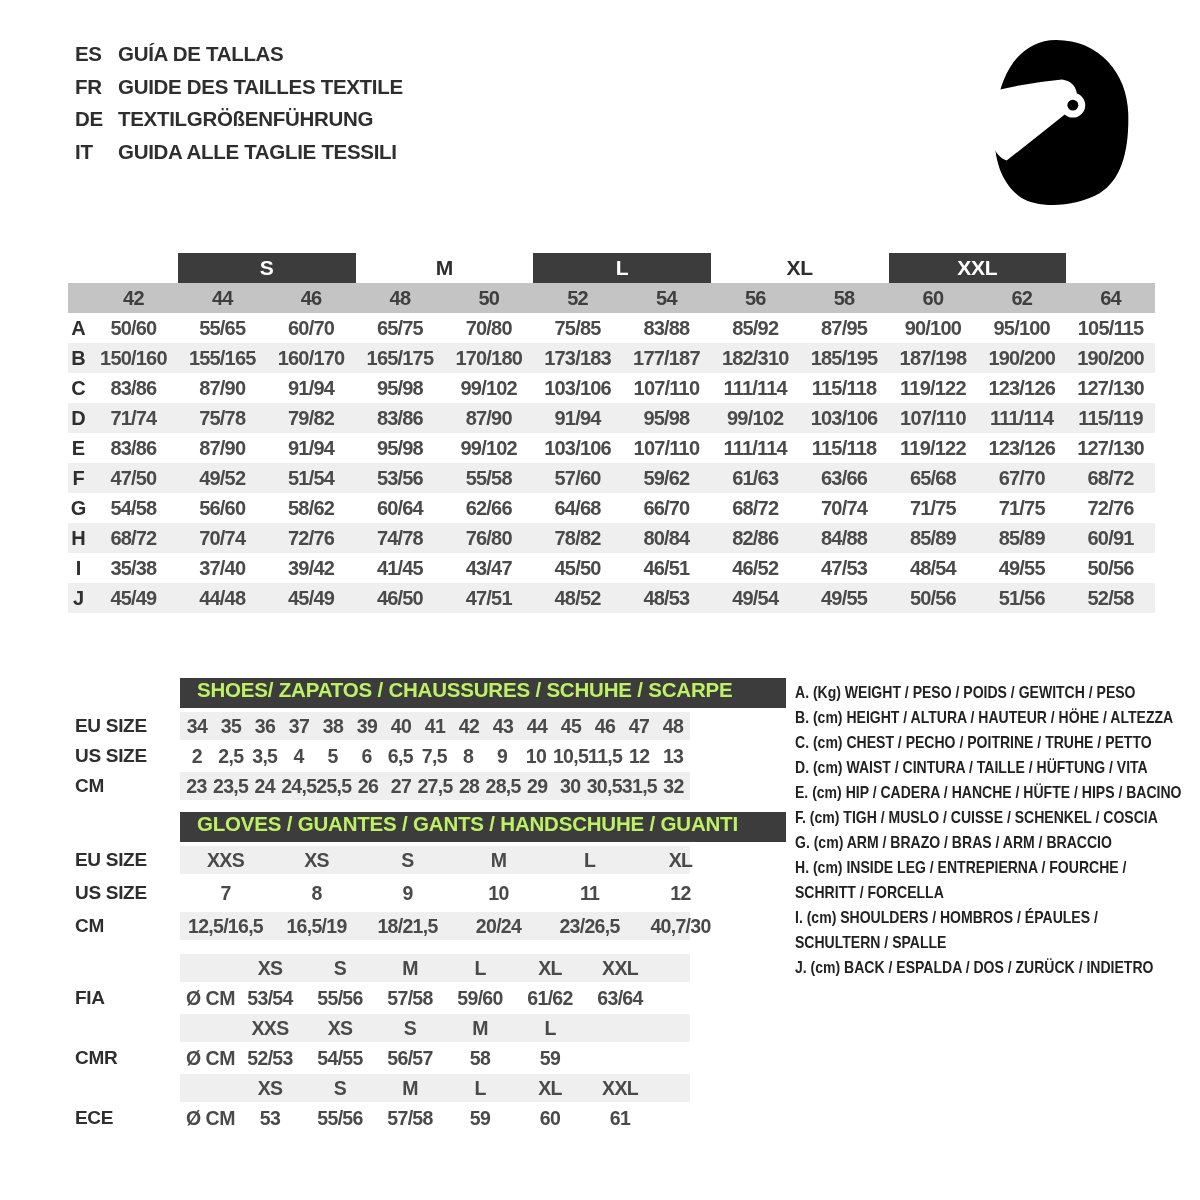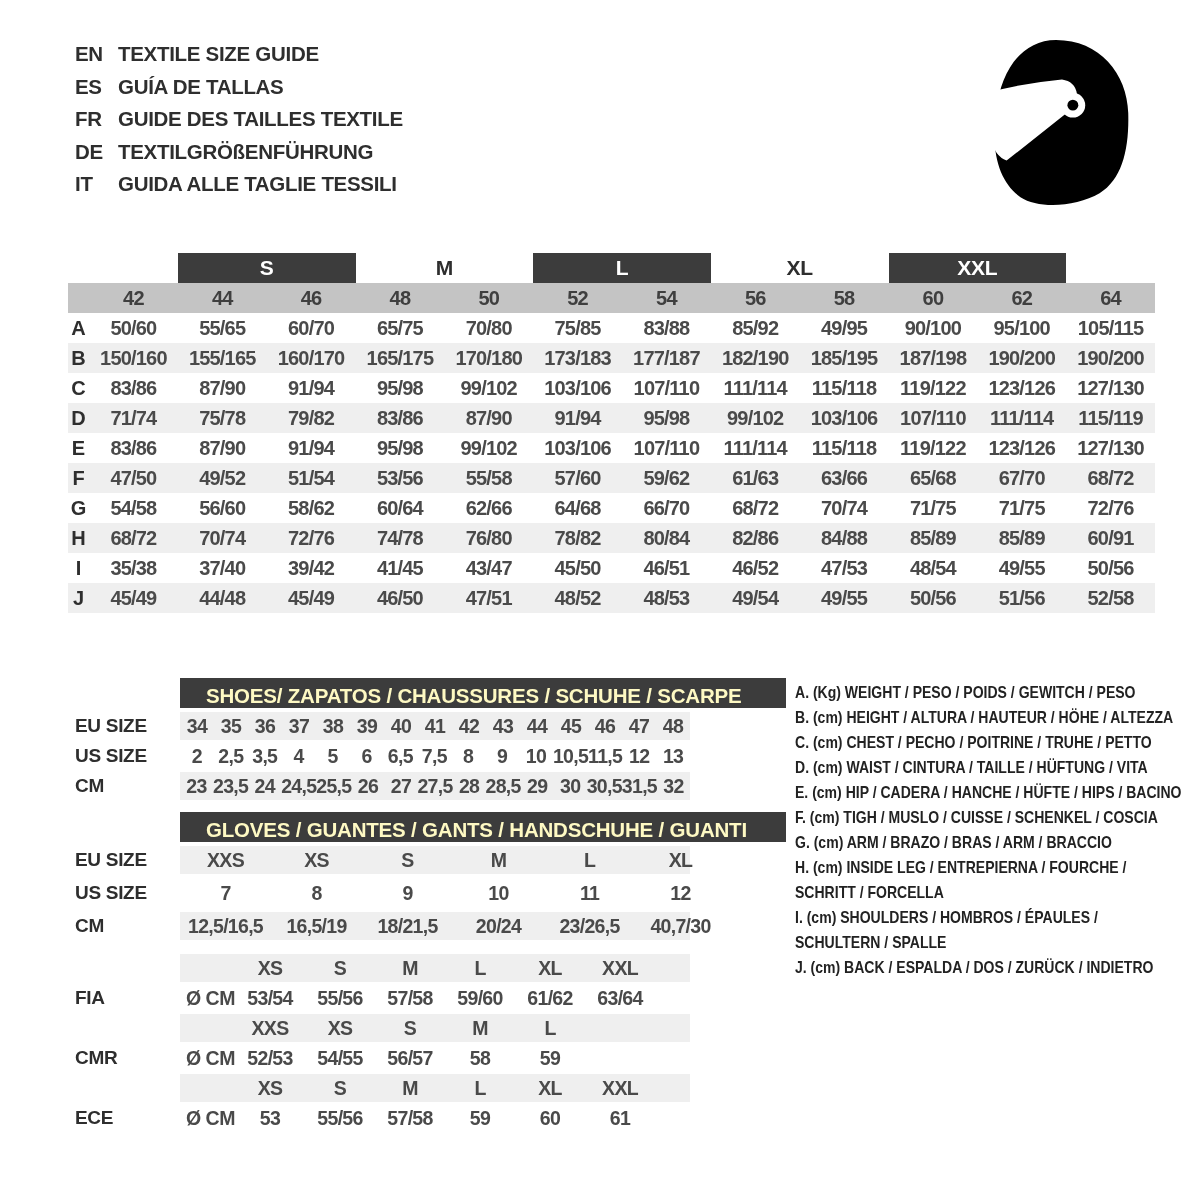--- a/index.html
+++ b/index.html
@@ -21,44 +21,40 @@
   .group.dark{background:#3c3c3c;color:#ffffff;}
   .size-strip{height:30px;background:#c4c4c4;}
   .size-strip .t-cell{color:#3f3f3f;}
   .t-row{height:30px;}
   .t-row.shaded{background:#efefef;}
   .t-label{display:flex;align-items:center;justify-content:center;font-size:20px;}
   .t-cell{display:flex;align-items:center;justify-content:center;font-size:20px;color:#4a4a4a;letter-spacing:-0.8px;}
 
   
   .section{position:absolute;left:68px;width:1120px;}
-  .bar{margin-left:112px;width:606px;height:30px;background:#3c3c3c;color:#fef9c3;display:flex;align-items:flex-end;
-       padding-left:26px;box-sizing:border-box;font-size:20.5px;letter-spacing:-0.2px;margin-bottom:4px;white-space:nowrap;}
+  .bar{margin-left:112px;width:606px;height:30px;background:#3c3c3c;color:#bef264;display:flex;align-items:flex-start;
+       padding-left:17px;box-sizing:border-box;font-size:20.5px;letter-spacing:-0.2px;margin-bottom:4px;white-space:nowrap;}
   .srow{display:flex;height:28px;margin-bottom:2px;}
   .gap6 .srow{margin-bottom:5px;}
   .s-label{width:112px;display:flex;align-items:center;padding-left:7px;box-sizing:border-box;font-size:19px;letter-spacing:-0.3px;}
   .band{width:510px;display:grid;align-items:center;}
   .band.shaded{background:#efefef;}
   .cellc{text-align:center;font-size:19.5px;color:#4a4a4a;letter-spacing:-0.7px;}
   .celll{text-align:left;padding-left:6px;font-size:19.5px;color:#4a4a4a;letter-spacing:-0.5px;}
 
   
   .legend{position:absolute;left:795px;top:680px;width:480px;transform:scaleX(0.85);transform-origin:left top;}
   .legend-item{font-size:16.5px;line-height:25px;color:#222;white-space:pre-line;letter-spacing:0;}
 </style>
 </head>
 <body>
 
 <div class="page">
 
   <div class="lang-list" id="langs">
-      <div class="lang-row">
-        <span>EN</span>
-        <span>TEXTILE SIZE GUIDE</span>
-      </div>
       <div class="lang-row">
         <span>ES</span>
         <span>GUÍA DE TALLAS</span>
       </div>
       <div class="lang-row">
         <span>FR</span>
         <span>GUIDE DES TAILLES TEXTILE</span>
       </div>
       <div class="lang-row">
         <span>DE</span>
@@ -107,35 +103,35 @@
         <div class="t-row grid13">
           <div class="t-label">A</div>
           <div class="t-cell">50/60</div>
           <div class="t-cell">55/65</div>
           <div class="t-cell">60/70</div>
           <div class="t-cell">65/75</div>
           <div class="t-cell">70/80</div>
           <div class="t-cell">75/85</div>
           <div class="t-cell">83/88</div>
           <div class="t-cell">85/92</div>
-          <div class="t-cell">49/95</div>
+          <div class="t-cell">87/95</div>
           <div class="t-cell">90/100</div>
           <div class="t-cell">95/100</div>
           <div class="t-cell">105/115</div>
         </div>
         <div class="t-row grid13 shaded">
           <div class="t-label">B</div>
           <div class="t-cell">150/160</div>
           <div class="t-cell">155/165</div>
           <div class="t-cell">160/170</div>
           <div class="t-cell">165/175</div>
           <div class="t-cell">170/180</div>
           <div class="t-cell">173/183</div>
           <div class="t-cell">177/187</div>
-          <div class="t-cell">182/190</div>
+          <div class="t-cell">182/310</div>
           <div class="t-cell">185/195</div>
           <div class="t-cell">187/198</div>
           <div class="t-cell">190/200</div>
           <div class="t-cell">190/200</div>
         </div>
         <div class="t-row grid13">
           <div class="t-label">C</div>
           <div class="t-cell">83/86</div>
           <div class="t-cell">87/90</div>
           <div class="t-cell">91/94</div>

